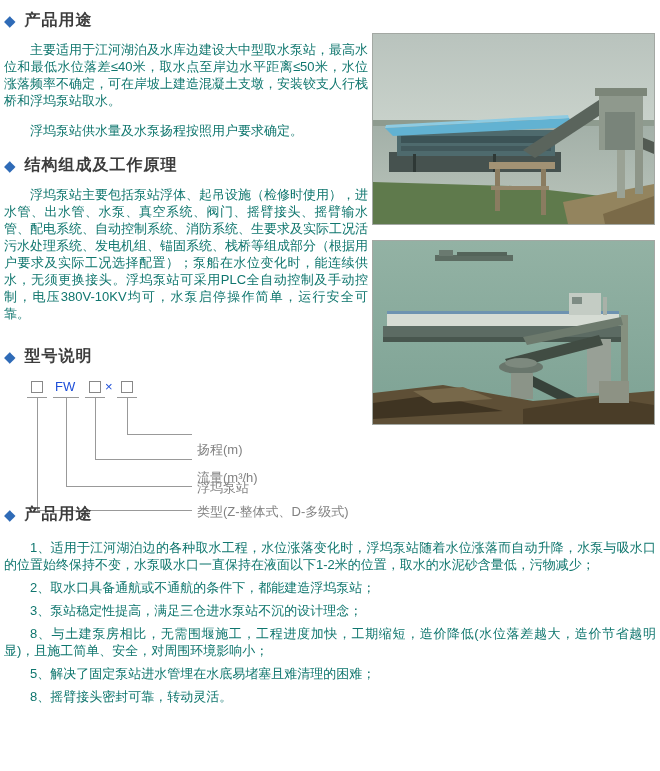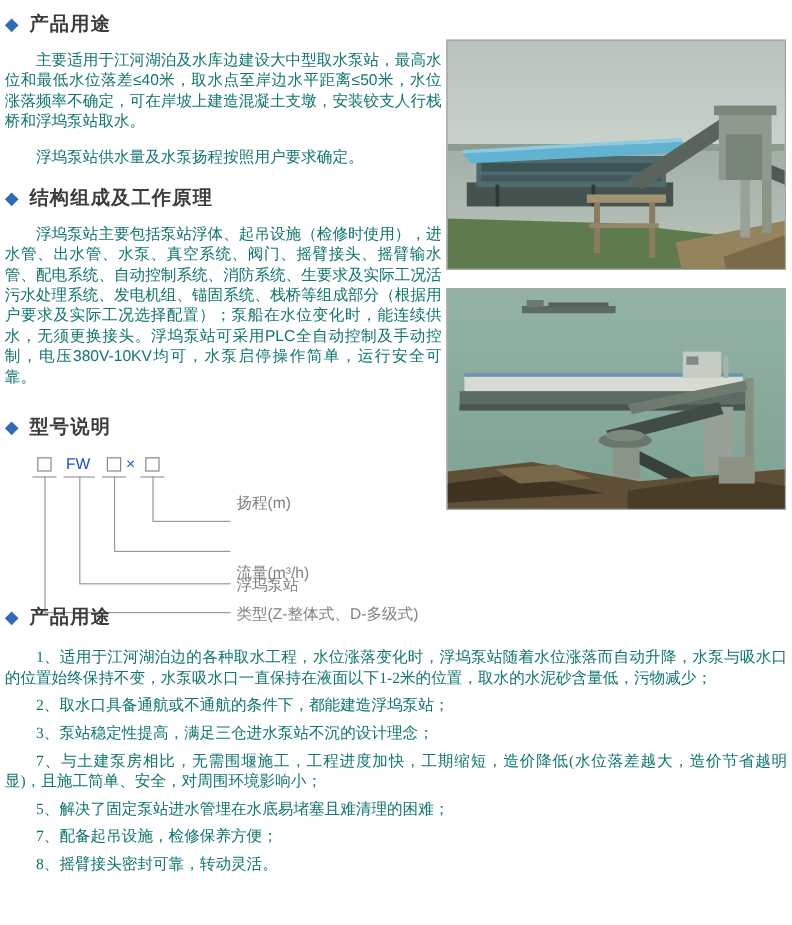--- a/index.html
+++ b/index.html
@@ -23,21 +23,21 @@
   .diamond { color:#2f6bb7; font-size:15px; line-height:1; font-weight:normal; }
 
   .para {
     font-size:13px; line-height:17px; color:#0f766e;
     text-indent:2em; margin-bottom:13px; text-align:justify;
   }
   .left-col .sec-head { margin-top:4px; }
   .left-col .head-2 { margin-top:16px; }
   .left-col .head-3 { margin-top:24px; }
 
-  .features .para { margin-bottom:6px; line-height:17px;font-family:Liberation Serif, serif; }
+  .features .para { margin-bottom:6px; line-height:17px; }
   .features .sec-head { margin-bottom:14px; }
 
   
   .diagram { position:relative; height:158px; margin-top:8px; }
   .dline { position:absolute; background:#999; }
   .dline.h { height:1px; }
   .dline.v { width:1px; }
   .mbox {
     position:absolute; width:12px; height:12px;
     border:1px solid #888; background:#fff;
@@ -94,21 +94,21 @@
       <span class="dline v" style="left:123px; top:20px; height:37px;"></span>
       <span class="dline v" style="left:91px;  top:20px; height:62px;"></span>
       <span class="dline v" style="left:62px;  top:20px; height:89px;"></span>
       <span class="dline v" style="left:33px;  top:20px; height:113px;"></span>
 
       <span class="dline h" style="left:123px; top:57px;  width:65px;"></span>
       <span class="dline h" style="left:91px;  top:82px;  width:97px;"></span>
       <span class="dline h" style="left:62px;  top:109px; width:126px;"></span>
       <span class="dline h" style="left:33px;  top:133px; width:155px;"></span>
 
-      <span class="dlabel" style="top:33px;text-align:right;">扬程(m)</span>
+      <span class="dlabel" style="top:64px;text-align:right;">扬程(m)</span>
       <span class="dlabel" style="top:92px;">流量(m³/h)</span>
       <span class="dlabel" style="top:102px;font-family:Liberation Serif, serif;">浮坞泵站</span>
       <span class="dlabel" style="top:126px;">类型(Z-整体式、D-多级式)</span>
     </div>
   </div>
 
   <div class="photo photo1">
     <svg width="281" height="190" viewBox="0 0 281 190">
       <defs>
         <linearGradient id="sky1" x1="0" y1="0" x2="0" y2="1">
@@ -193,19 +193,18 @@
   </div>
 
   <div class="features">
     <div class="sec-head">
       <span class="diamond">◆</span>
       <span>产品用途</span>
     </div>
     <p class="para">1、适用于江河湖泊边的各种取水工程，水位涨落变化时，浮坞泵站随着水位涨落而自动升降，水泵与吸水口的位置始终保持不变，水泵吸水口一直保持在液面以下1-2米的位置，取水的水泥砂含量低，污物减少；</p>
     <p class="para">2、取水口具备通航或不通航的条件下，都能建造浮坞泵站；</p>
     <p class="para">3、泵站稳定性提高，满足三仓进水泵站不沉的设计理念；</p>
-    <p class="para">7、与土建泵房相比，无需围堰施工，工程进度加快，工期缩短，造价降低(水位落差越大，造价节省越明显)，且施工简单、安全，对周围环境影响小；</p>
+    <p class="para">8、与土建泵房相比，无需围堰施工，工程进度加快，工期缩短，造价降低(水位落差越大，造价节省越明显)，且施工简单、安全，对周围环境影响小；</p>
     <p class="para">5、解决了固定泵站进水管埋在水底易堵塞且难清理的困难；</p>
-    <p class="para">7、配备起吊设施，检修保养方便；</p>
     <p class="para">8、摇臂接头密封可靠，转动灵活。</p>
   </div>
 
 </div>
 
 </body></html>

